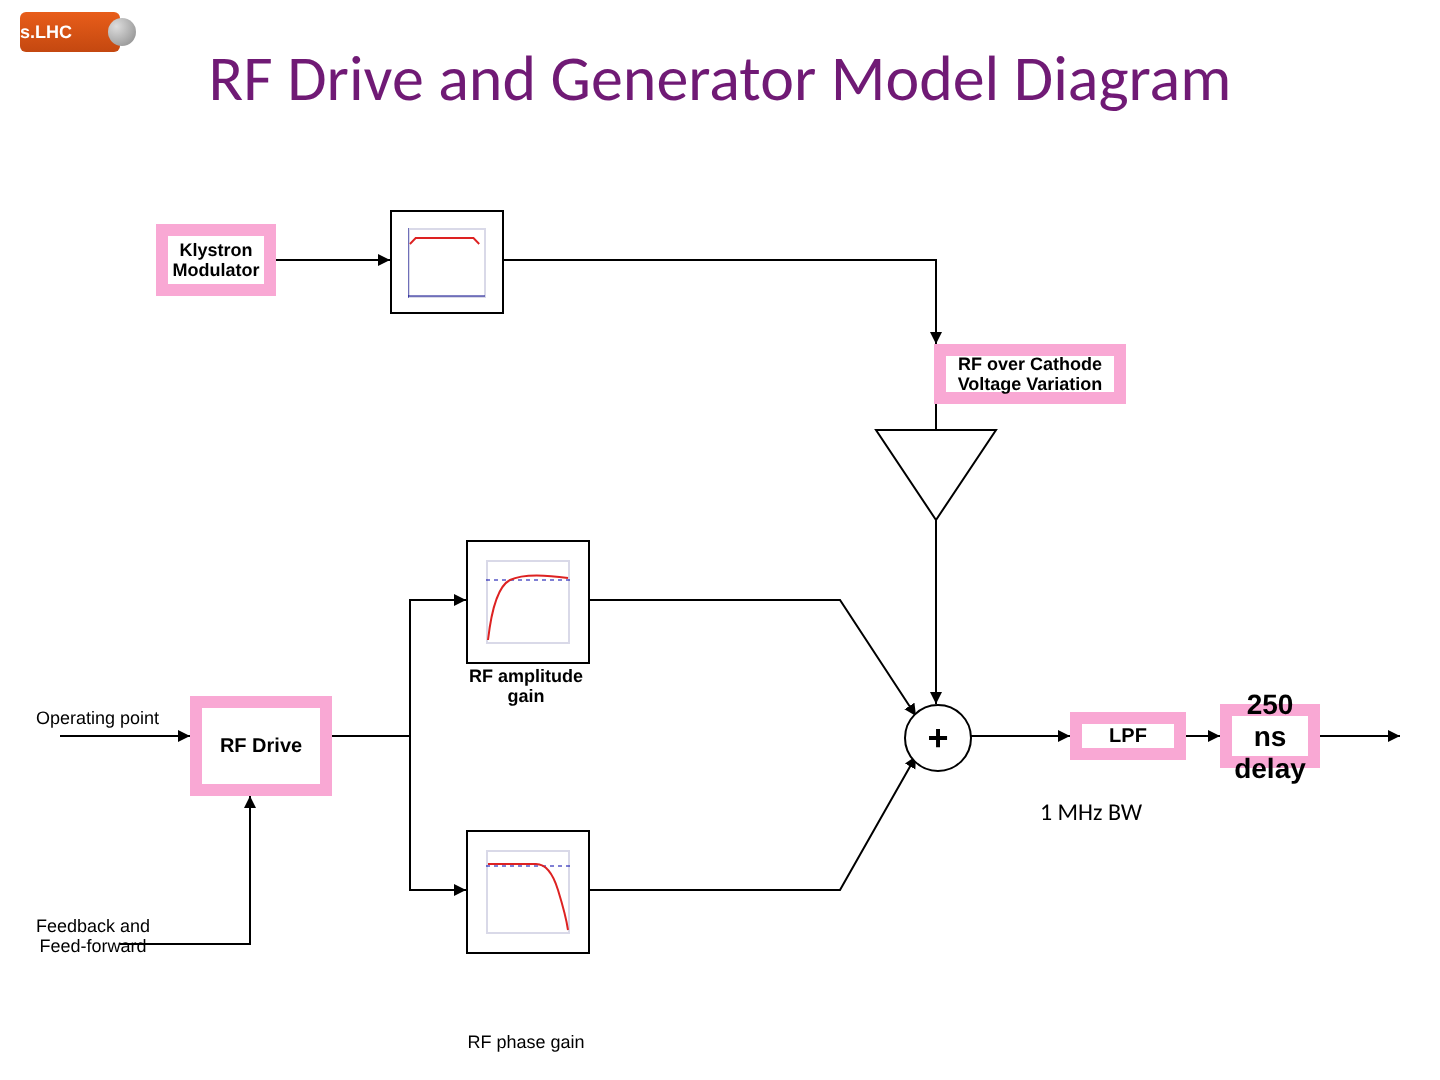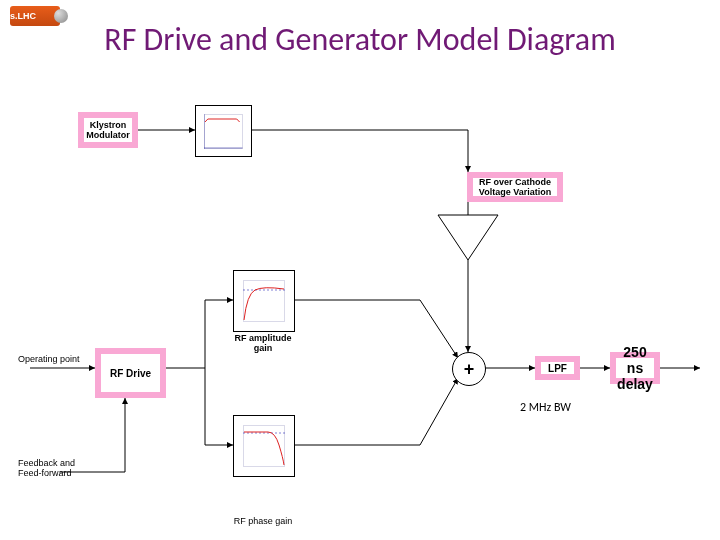--- a/index.html
+++ b/index.html
@@ -164,21 +164,21 @@
   </div>
 </div>
 
 <div class="block" style="left:432px; top:172px; width:96px; height:30px; white-space:pre-line; font-size:9px;margin-left:35px;">RF over Cathode
 Voltage Variation</div>
 
 <div class="label" style="left:18px; top:354px;text-align:right;">Operating point</div>
 
 <div class="block" style="left:95px; top:348px; width:71px; height:50px; font-size:10px;">RF Drive</div>
 
-<div class="label" style="left:18px; top:458px; white-space:pre-line; text-align:left;">Feedback and
+<div class="label" style="left:18px; top:458px; white-space:pre-line; text-align:center;">Feedback and
 Feed-forward</div>
 
 <div class="plot-box" style="left:233px; top:270px; width:60px; height:60px;">
   <div class="plot-inner">
     <svg width="100%" height="100%" viewBox="0 0 42 42" preserveAspectRatio="none">
       <line x1="0" y1="10" x2="42" y2="10" stroke="#00a" stroke-width="0.5" stroke-dasharray="2 2"></line>
       <path d="M1,40 Q4,14 12,10 T41,9" fill="none" stroke="#d22" stroke-width="1"></path>
     </svg>
   </div>
 </div>
@@ -190,18 +190,18 @@
     <svg width="100%" height="100%" viewBox="0 0 42 42" preserveAspectRatio="none">
       <line x1="0" y1="8" x2="42" y2="8" stroke="#00a" stroke-width="0.5" stroke-dasharray="2 2"></line>
       <path d="M1,7 L25,7 Q32,7 36,20 T41,40" fill="none" stroke="#d22" stroke-width="1"></path>
     </svg>
   </div>
 </div>
 <div class="label" style="left:228px; top:478px; width:70px;margin-top:38px;">RF phase gain</div>
 
 <div class="summer" style="left:452px; top:352px; width:32px; height:32px;">+</div>
 
-<div class="block" style="left:535px; top:356px; width:45px; height:24px; font-size:10px;">LPF</div>
+<div class="block" style="left:535px; top:356px; width:58px; height:24px; font-size:10px;">LPF</div>
 
 <div class="block" style="left:610px; top:352px; width:50px; height:32px; white-space:pre-line; font-size:14px;">250 ns
 delay</div>
 
-<div class="annot" style="left:520px; top:400px;">2 MHz BW</div>
+<div class="annot" style="left:520px; top:400px;">1 MHz BW</div>
 
 </body></html>

